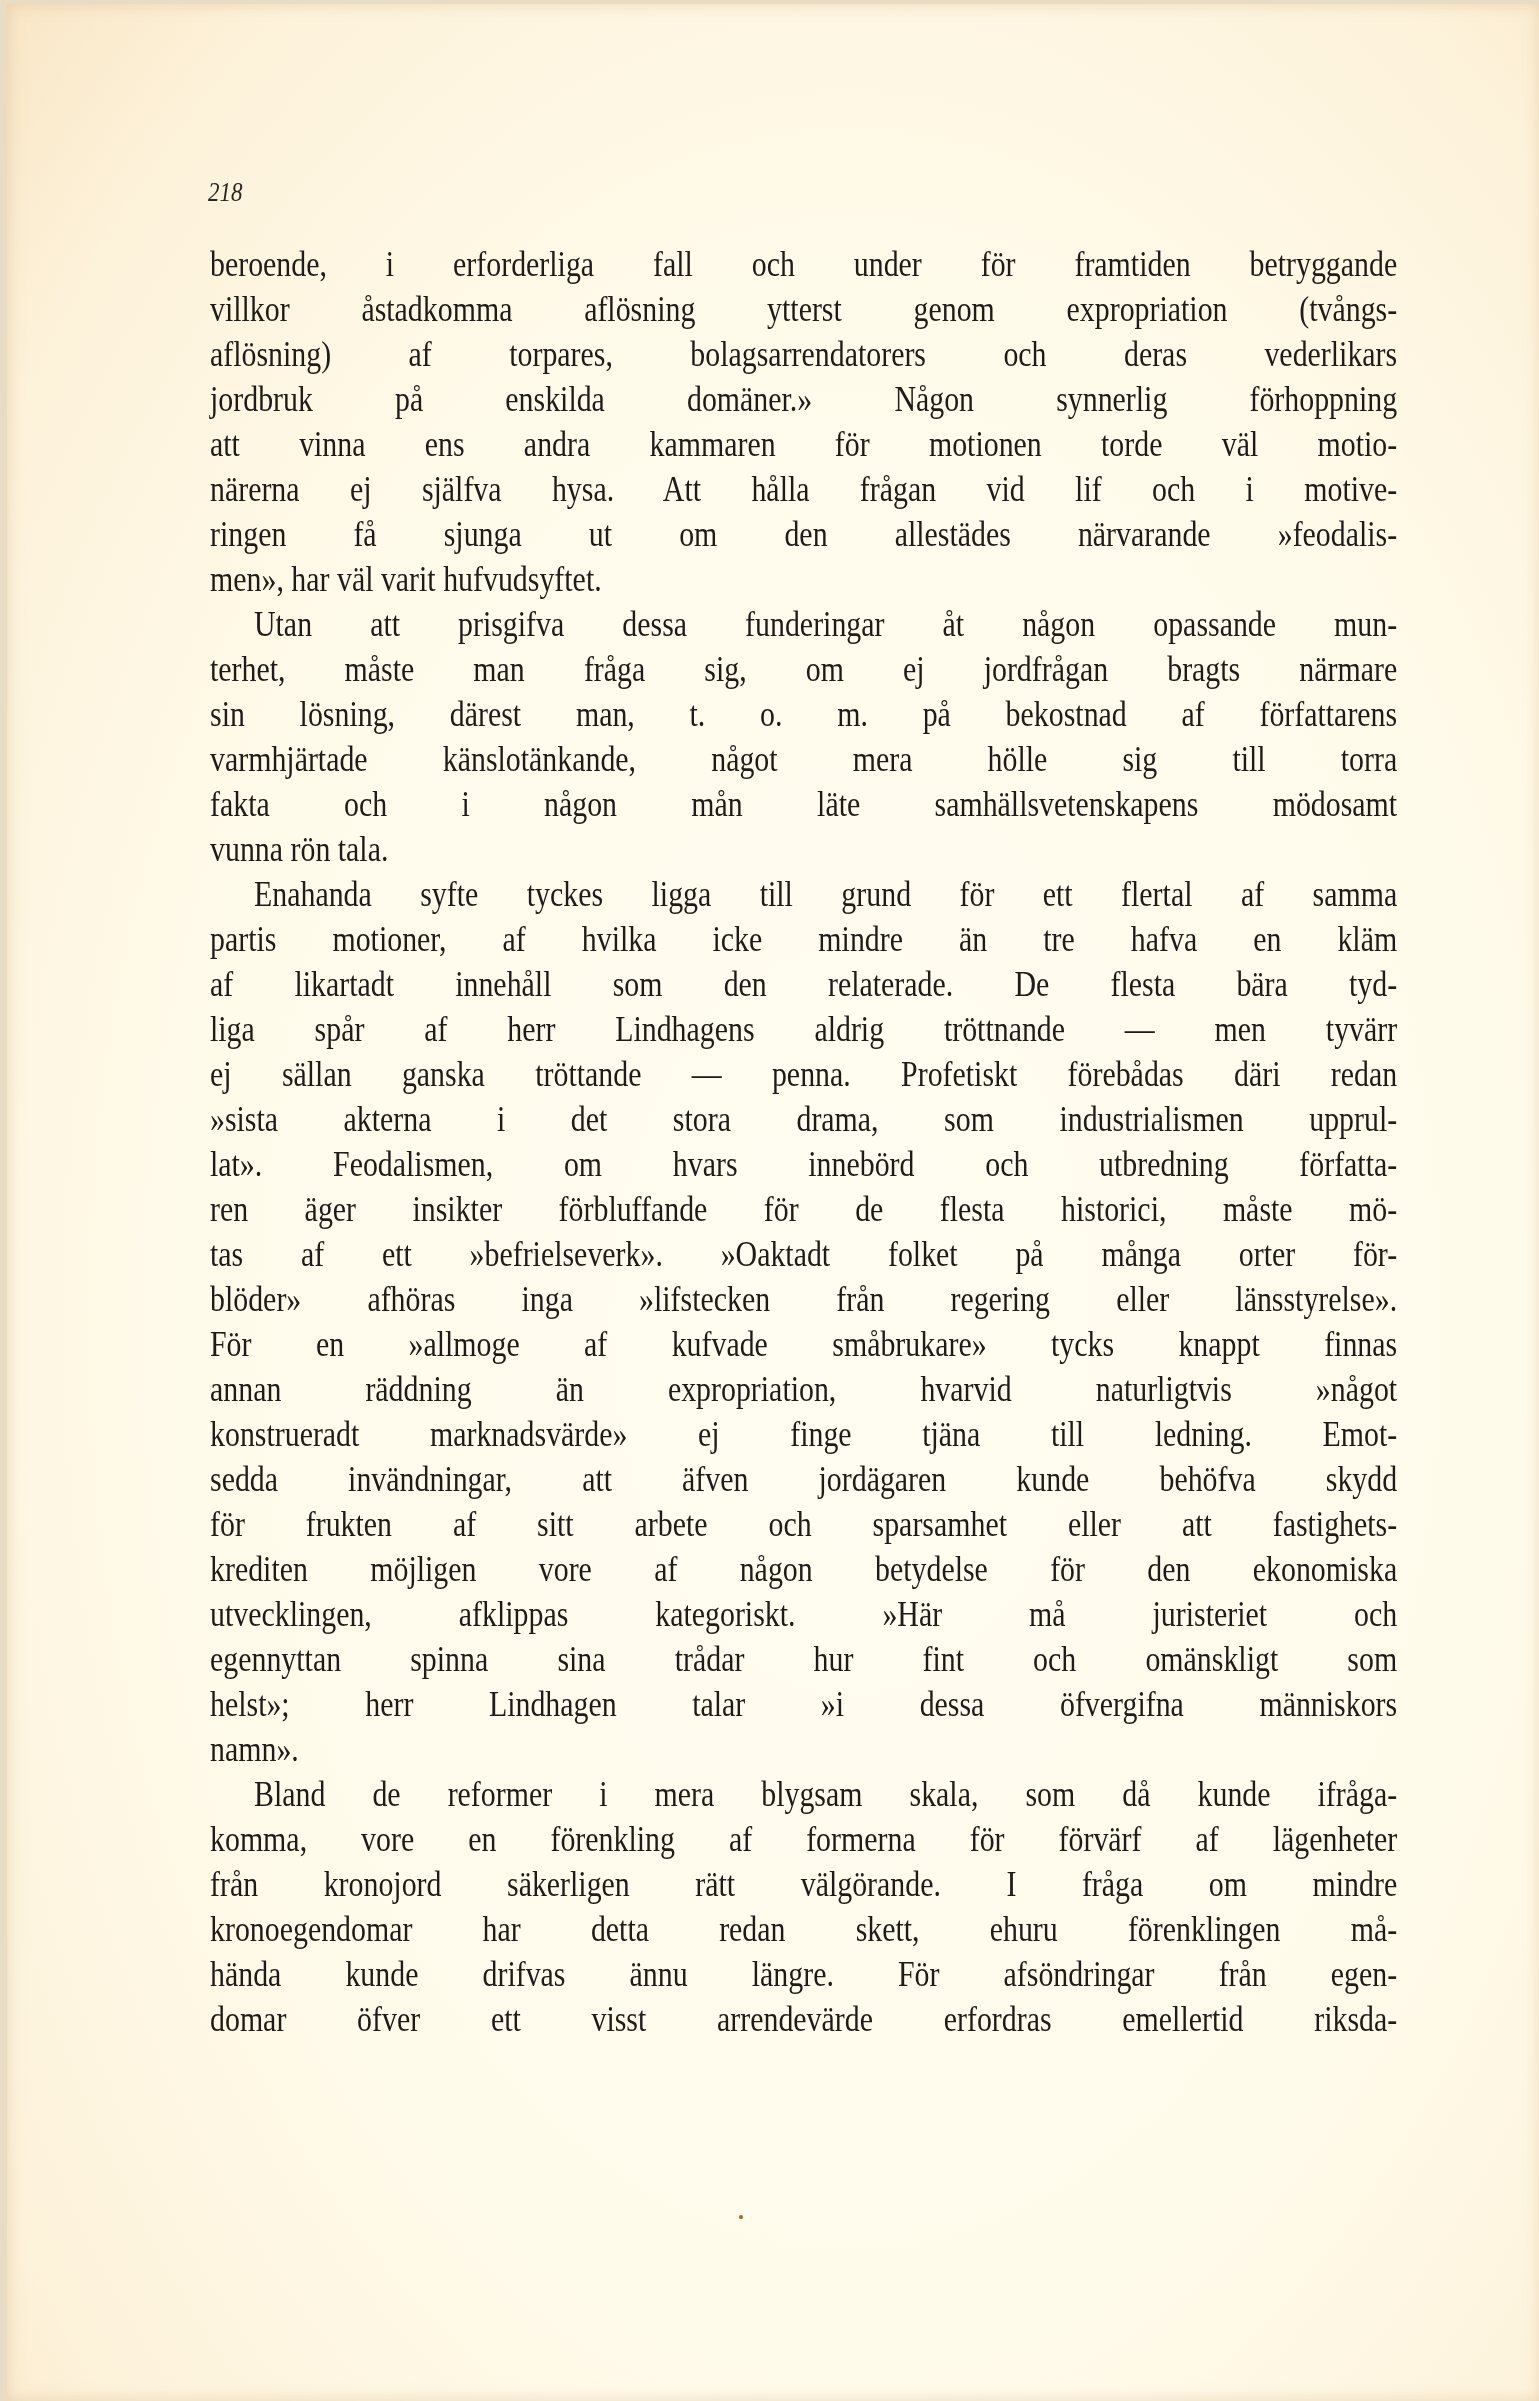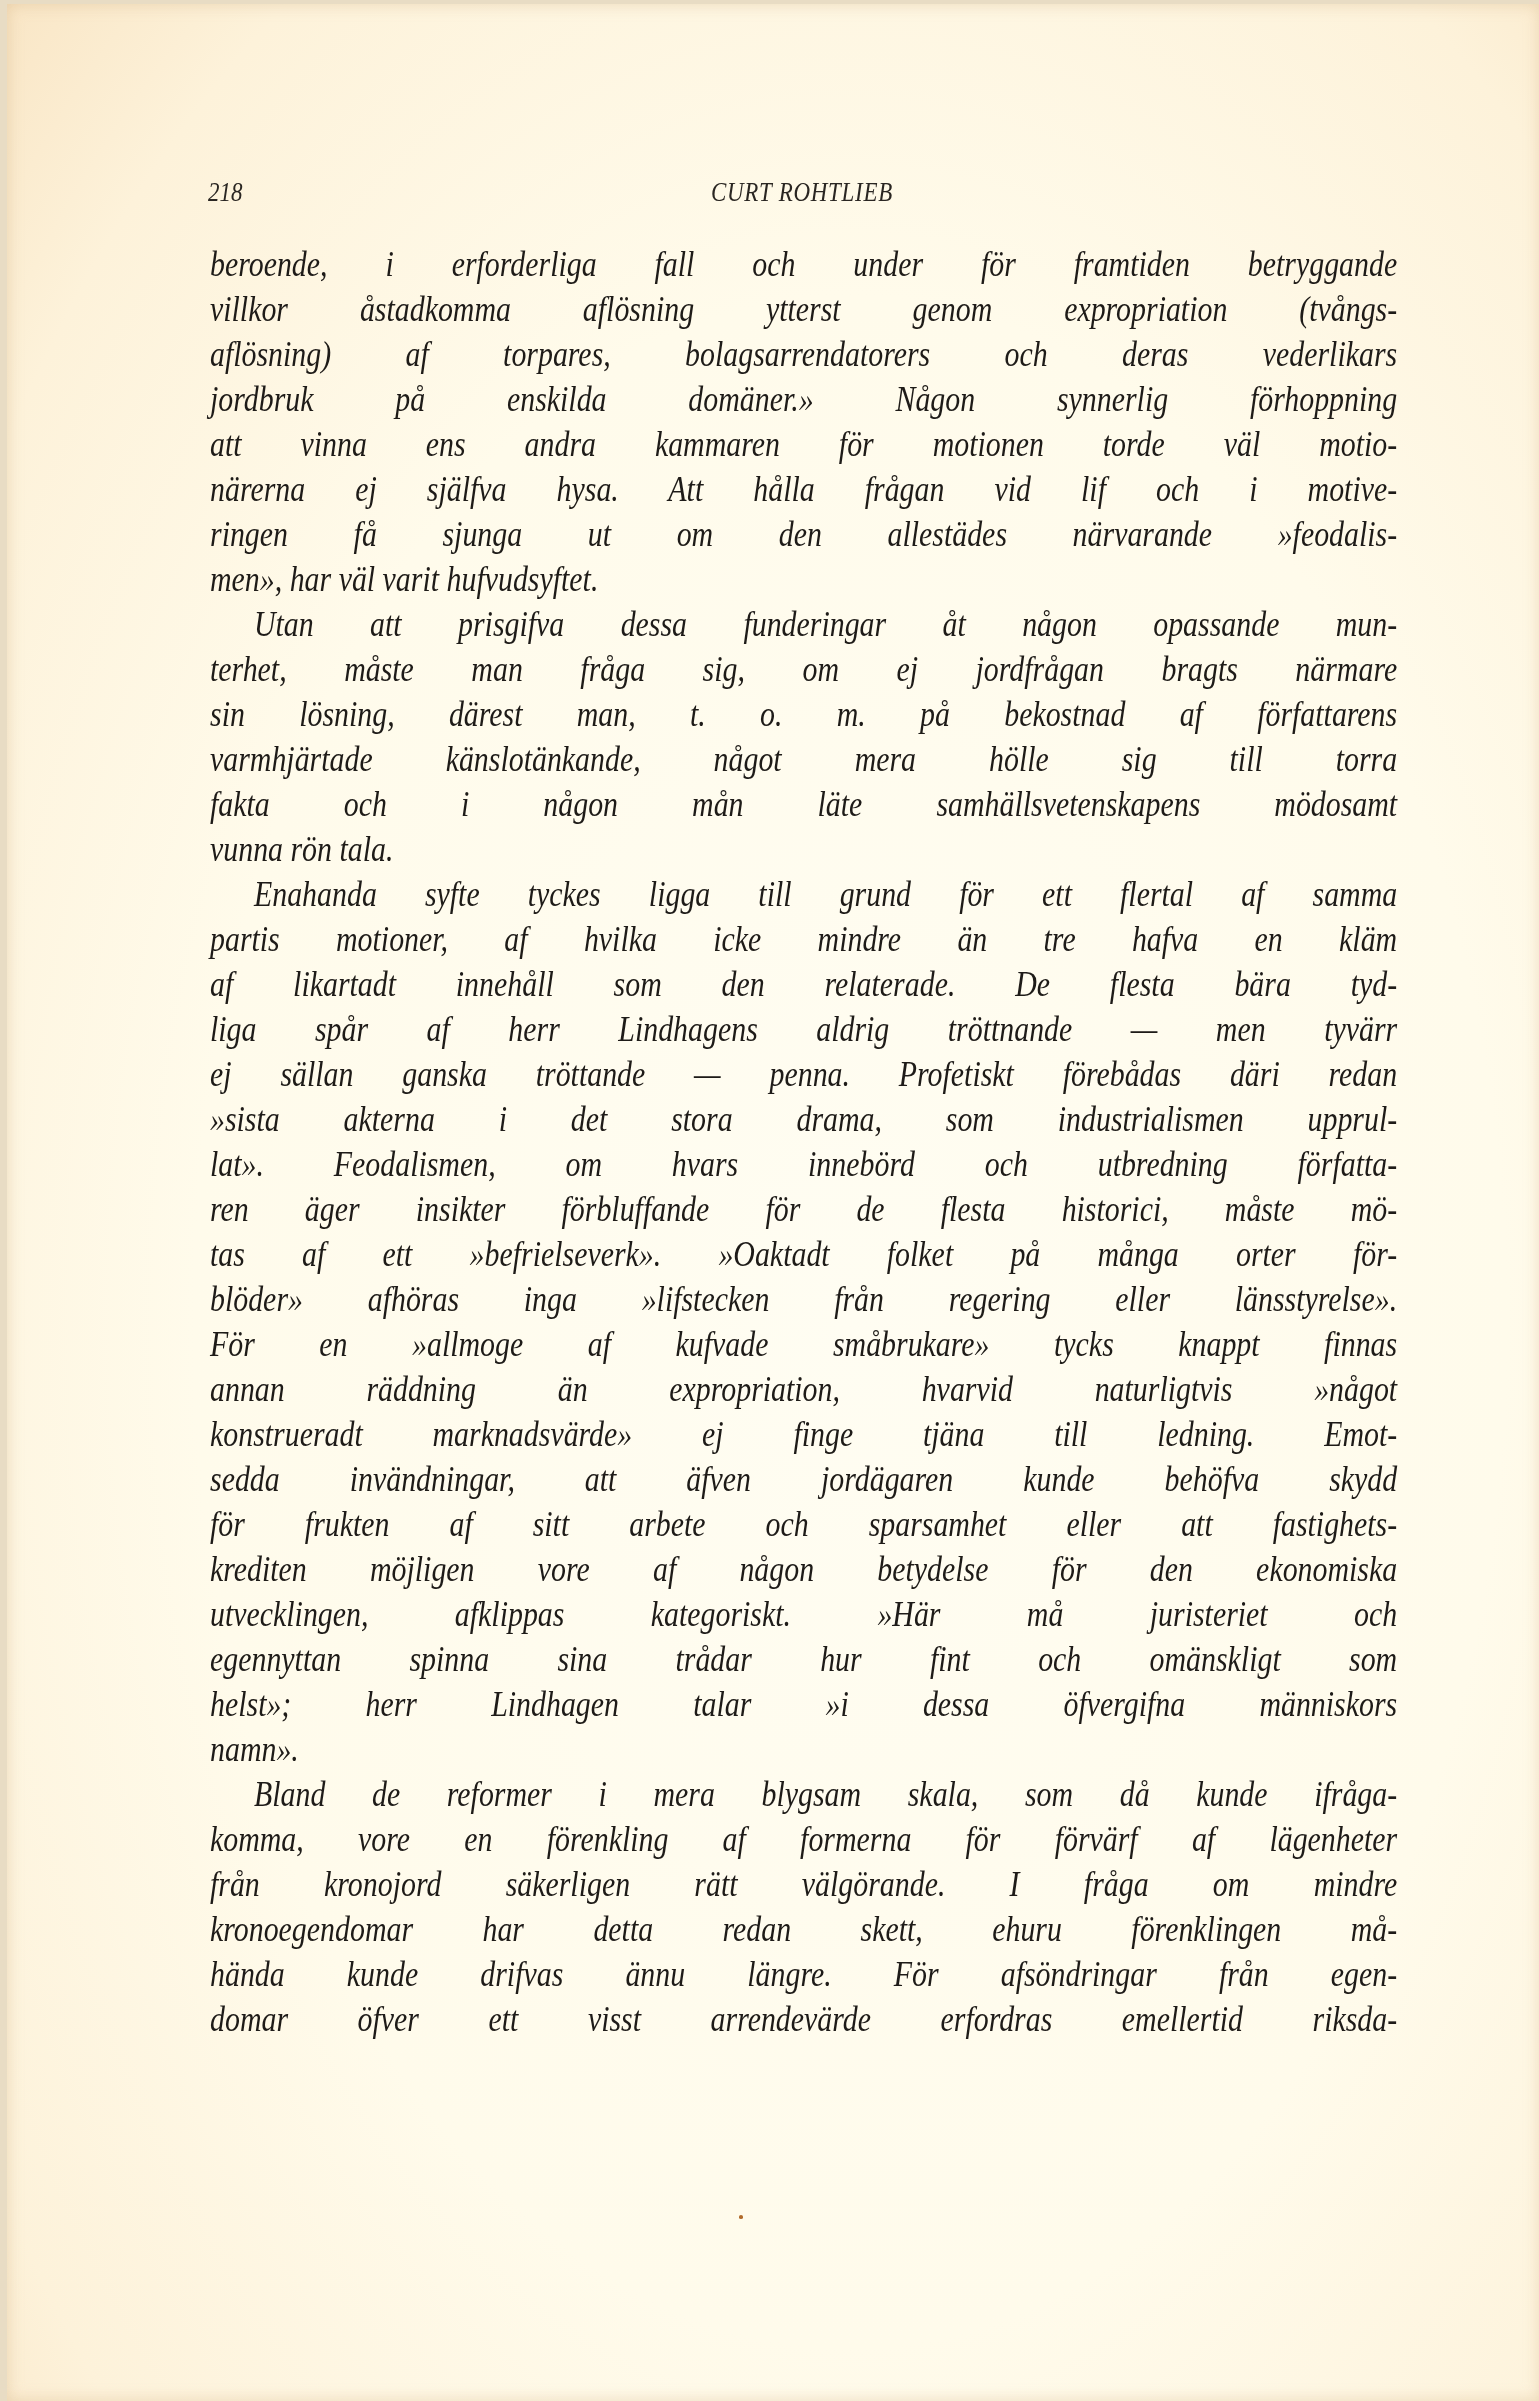--- a/index.html
+++ b/index.html
@@ -23,42 +23,38 @@
       transform: scaleX(0.82); transform-origin: left;
     }
     .running-head {
       position: absolute; left: 0; right: 0; top: 0; text-align: center;
       font-size: 28px; letter-spacing: 0.9px;
     }
     .running-head span { display: inline-block; transform: scaleX(0.82); }
     .body-text {
       position: absolute; left: 203px; top: 238px; width: 1187px;
       color: #1e1b18;
-      font-style: italic;
     }
     .line {
       display: block; height: 45px; line-height: 45px;
       font-size: 36px; white-space: nowrap;
       text-align: justify; text-align-last: justify;
       transform: scaleX(0.83); transform-origin: left;
       width: 120.5%;
     }
     .line.indent { padding-left: 53px; width: calc(120.5% - 53px); }
     .line.last { text-align-last: left; }
     .speck { position: absolute; width: 4.4px; height: 3.5px; border-radius: 50%; background: #b06a2a; }
   </style>
 </head>
 <body>
 
 <div class="page">
   <div class="header">
     <span class="page-number">218</span>
-    <div class="running-head">
-      <span>CURT ROHTLIEB</span>
-    </div>
   </div>
 
   <div class="body-text" id="body-text">
       <div>
         <span class="line">beroende, i erforderliga fall och under för framtiden betryggande</span>
         <span class="line">villkor åstadkomma aflösning ytterst genom expropriation (tvångs-</span>
         <span class="line">aflösning) af torpares, bolagsarrendatorers och deras vederlikars</span>
         <span class="line">jordbruk på enskilda domäner.» Någon synnerlig förhoppning</span>
         <span class="line">att vinna ens andra kammaren för motionen torde väl motio-</span>
         <span class="line">närerna ej själfva hysa. Att hålla frågan vid lif och i motive-</span>

